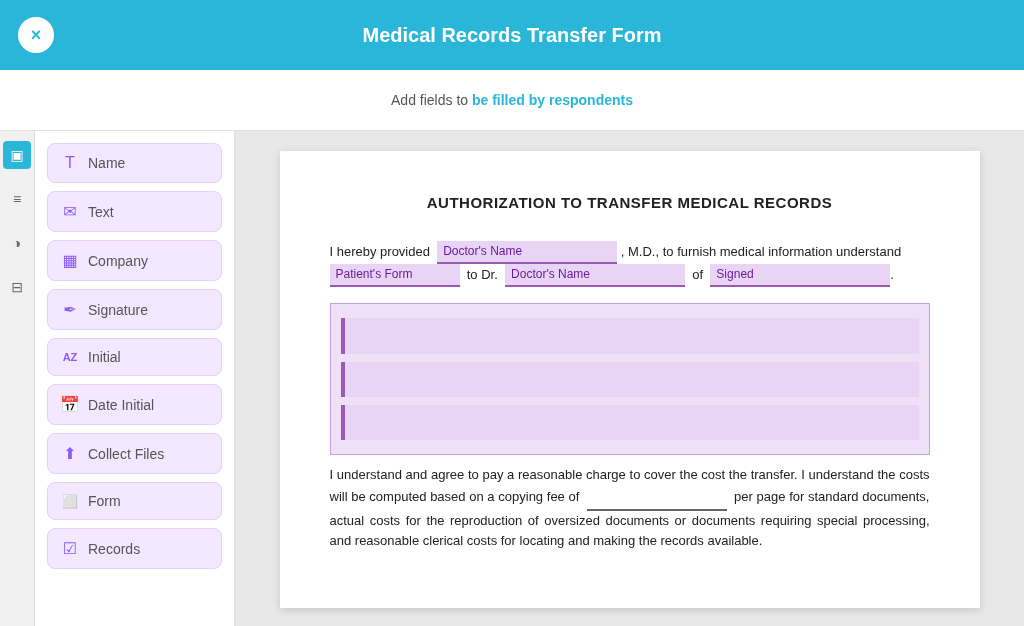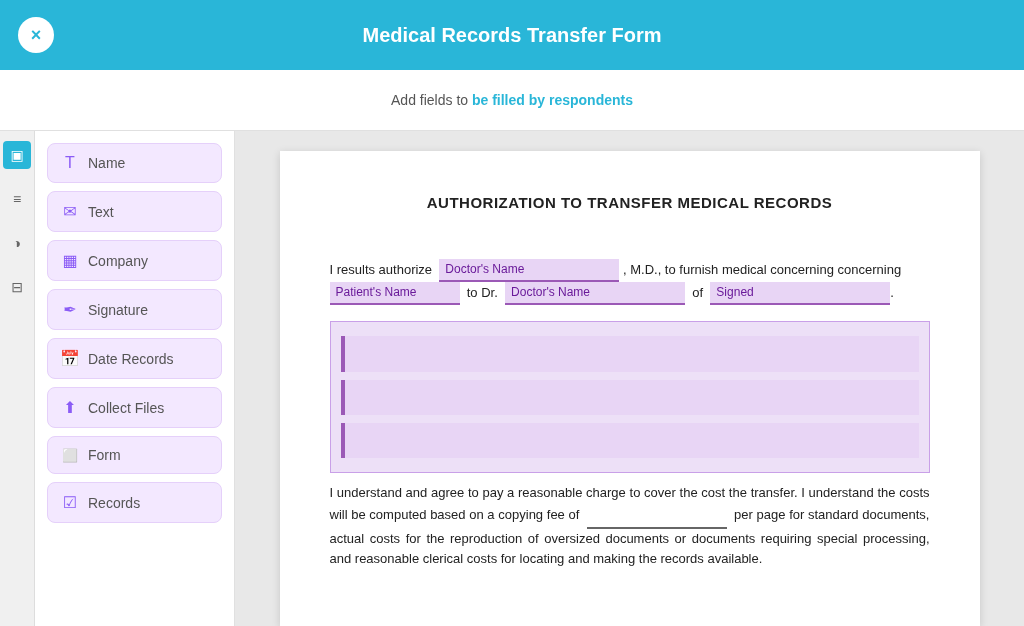--- a/index.html
+++ b/index.html
@@ -126,21 +126,21 @@
       padding: 40px 50px;
       box-shadow: 0 2px 8px rgba(0,0,0,0.15);
       font-size: 13px;
       line-height: 1.6;
       color: #222;
     }
     .doc-title {
       text-align: center;
       font-weight: bold;
       font-size: 15px;
-      margin-bottom: 44px;
+      margin-bottom: 26px;
       letter-spacing: 0.5px;
     }
 
     .doc-paragraph {
       margin-bottom: 16px;
       text-align: justify;
     }
 
     .field-inline {
       display: inline-block;
@@ -216,24 +216,28 @@
     <div class="field-item">
       <span class="field-icon">▦</span>
       <span>Company</span>
     </div>
 
     <div class="field-item">
       <span class="field-icon">✒</span>
       <span>Signature</span>
     </div>
 
+    <div class="field-item">
+      <span class="field-icon" style="font-size:11px;font-weight:bold;">AZ</span>
+      <span>Initial</span>
+    </div>
 
     <div class="field-item">
       <span class="field-icon">📅</span>
-      <span>Date Records</span>
+      <span>Date Initial</span>
     </div>
 
     <div class="field-item">
       <span class="field-icon">⬆</span>
       <span>Collect Files</span>
     </div>
 
     <div class="field-item">
       <span class="field-icon" style="font-size:13px;">⬜</span>
       <span>Form</span>
@@ -245,25 +249,25 @@
     </div>
 
   </div>
 
   <div class="doc-area">
     <div class="doc-page">
 
       <div class="doc-title">AUTHORIZATION TO TRANSFER MEDICAL RECORDS</div>
 
       <div class="doc-paragraph">
-        <span>I results authorize</span>
+        <span>I hereby provided</span>
         &nbsp;<span class="field-inline wide">Doctor's Name</span>
-        <span>, M.D., to furnish medical concerning concerning</span>
+        <span>, M.D., to furnish medical information understand</span>
         <br>
-        <span class="field-inline medium">Patient's Name</span>
+        <span class="field-inline medium">Patient's Form</span>
         &nbsp;<span>to Dr.</span>&nbsp;
         <span class="field-inline wide">Doctor's Name</span>
         &nbsp;<span>of</span>&nbsp;
         <span class="field-inline wide">Signed</span>.
       </div>
 
 
       <div class="doc-section-block">
         <div class="field-block" style="min-height:18px;">&nbsp;</div>
         <div class="field-block" style="min-height:18px;">&nbsp;</div>

